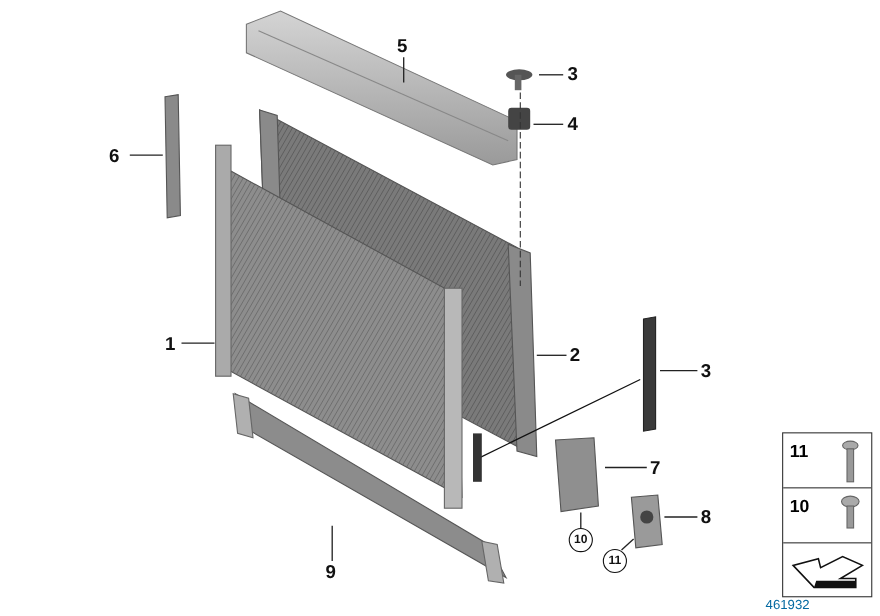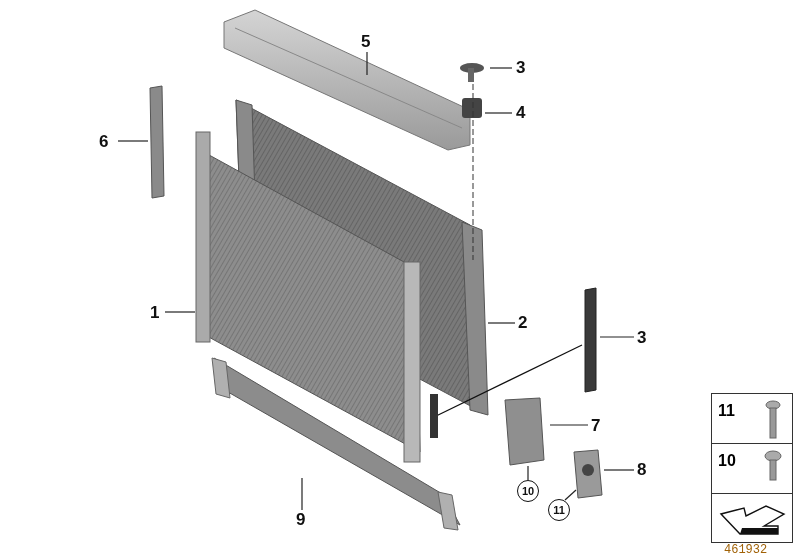--- a/index.html
+++ b/index.html
@@ -4,21 +4,21 @@
 <style>
   html,body{margin:0;padding:0;background:#fff;}
   body{width:800px;height:560px;position:relative;overflow:hidden;font-family:"Liberation Sans",sans-serif;}
   #diagram{position:absolute;left:0;top:0;width:800px;height:560px;}
   .callout{position:absolute;font-weight:bold;font-size:17px;color:#111;line-height:1;}
   .circled{position:absolute;width:20px;height:20px;border:1.6px solid #111;border-radius:50%;font-weight:bold;font-size:11px;text-align:center;line-height:20px;color:#111;background:#fff;}
   .legend{position:absolute;left:711px;top:393px;width:80px;height:148px;border:1px solid #333;background:#fff;}
   .legend .cell{position:relative;height:49px;border-bottom:1px solid #333;}
   .legend .cell:last-child{border-bottom:none;}
   .legend .num{position:absolute;left:6px;top:8px;font-weight:bold;font-size:16px;}
-  .diagram-id{position:absolute;left:724px;top:543px;font-size:12px;color:#a16207;font-family:Liberation Mono, monospace;}
+  .diagram-id{position:absolute;left:696px;top:543px;font-size:12px;color:#0369a1;}
 </style>
 </head>
 <body>
 
 <div id="diagram">
   <svg width="800" height="560">
     <defs>
       <pattern id="fins" width="4" height="4" patternUnits="userSpaceOnUse" patternTransform="rotate(30)">
         <rect width="4" height="4" fill="#8d8d8d"></rect>
         <line x1="0" y1="0" x2="0" y2="4" stroke="#6a6a6a" stroke-width="1.4"></line>

